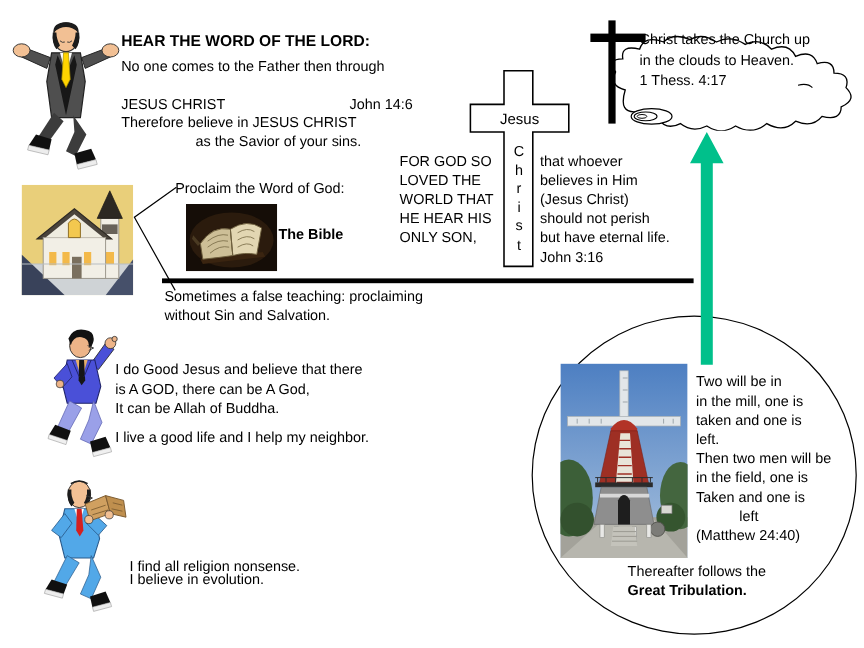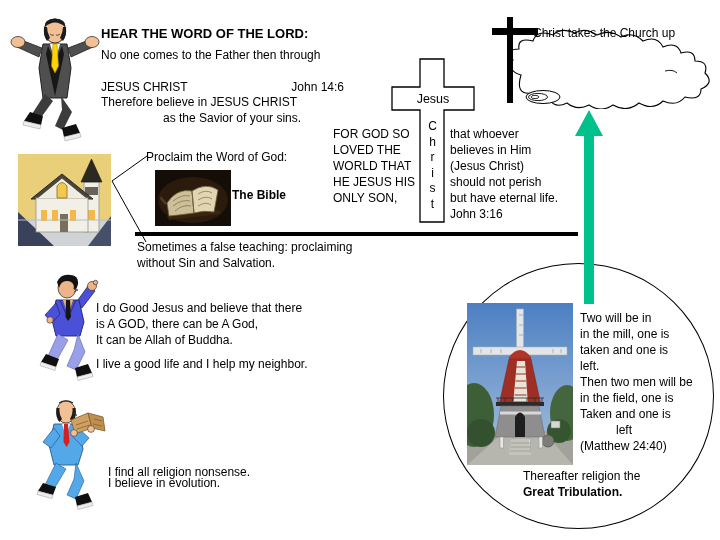--- a/index.html
+++ b/index.html
@@ -97,21 +97,21 @@
 
 <div class="divider"></div>
 
 <div class="t" style="left:137px;top:239px;">Sometimes a false teaching: proclaiming</div>
 <div class="t" style="left:137px;top:255px;">without Sin and Salvation.</div>
 
 <div>
   <div class="t" style="left:333px;top:126px;">FOR GOD SO</div>
   <div class="t" style="left:333px;top:142px;">LOVED THE</div>
   <div class="t" style="left:333px;top:158px;">WORLD THAT</div>
-  <div class="t" style="left:333px;top:174px;">HE JESUS HIS</div>
+  <div class="t" style="left:333px;top:174px;">HE HEAR HIS</div>
   <div class="t" style="left:333px;top:190px;">ONLY SON,</div>
 </div>
 
 <svg class="abs" style="left:388px;top:55px;" width="90" height="170" viewBox="0 0 90 170">
   <path d="M32,4 L56,4 L56,32 L86,32 L86,55 L56,55 L56,167 L32,167 L32,55 L4,55 L4,32 L32,32 Z" fill="#ffffff" stroke="#000" stroke-width="1.3"></path>
   <text x="45" y="48" text-anchor="middle" font-size="12.5">Jesus</text>
 </svg>
 <div class="vletters">
   <span>C</span>
   <span>h</span>
@@ -132,20 +132,22 @@
 
 <svg class="abs" style="left:505px;top:27px;z-index:5;" width="212" height="82" viewBox="0 0 212 82">
   <path d="M16,48 Q2,44 8,33 Q0,22 14,22 Q12,10 28,14 Q32,2 48,8 Q56,0 70,6 Q80,0 92,8 Q104,2 116,10 Q128,4 138,14 Q152,8 158,20 Q172,14 176,26 Q190,22 190,34 Q204,34 200,46 Q210,56 196,62 Q196,74 180,70 Q172,80 158,74 Q148,84 134,76 Q122,86 108,78 Q96,86 84,78 Q72,84 62,76 Q50,82 44,72 Q30,78 26,66 Q10,68 16,48 Z" fill="#ffffff" stroke="#000" stroke-width="1.1"></path>
   <path d="M160,44 Q168,42 172,46" fill="none" stroke="#000" stroke-width="0.9"></path>
   <ellipse cx="38" cy="70" rx="17" ry="6.5" fill="#ffffff" stroke="#000" stroke-width="1"></ellipse>
   <ellipse cx="33" cy="70" rx="9.5" ry="3.6" fill="#ffffff" stroke="#000" stroke-width="0.9"></ellipse>
   <ellipse cx="30" cy="70" rx="4" ry="1.6" fill="#ffffff" stroke="#000" stroke-width="0.8"></ellipse>
 </svg>
 <div class="cloudtext">
   <div>Christ takes the Church up</div>
+  <div>in the clouds to Heaven.</div>
+  <div>1 Thess. 4:17</div>
 </div>
 
 <div class="xbar-v"></div>
 <div class="xbar-h"></div>
 
 <svg class="abs" style="left:575px;top:108px;z-index:8;" width="30" height="200" viewBox="0 0 30 200">
   <polygon points="14,2 28,28 19,28 19,196 9,196 9,28 0,28" fill="#00C08B"></polygon>
 </svg>
 
 <div class="circle"></div>
@@ -194,21 +196,21 @@
   <div class="t" style="left:580px;top:310px;">Two will be in</div>
   <div class="t" style="left:580px;top:326px;">in the mill, one is</div>
   <div class="t" style="left:580px;top:342px;">taken and one is</div>
   <div class="t" style="left:580px;top:358px;">left.</div>
   <div class="t" style="left:580px;top:374px;">Then two men will be</div>
   <div class="t" style="left:580px;top:390px;">in the field, one is</div>
   <div class="t" style="left:580px;top:406px;">Taken and one is</div>
   <div class="t" style="left:572px;top:422px;padding-left:44px;">left</div>
   <div class="t" style="left:580px;top:438px;">(Matthew 24:40)</div>
 </div>
-<div class="t" style="left:523px;top:468px;">Thereafter religion the</div>
+<div class="t" style="left:523px;top:468px;">Thereafter follows the</div>
 <div class="t b" style="left:523px;top:484px;">Great Tribulation.</div>
 
 <svg class="abs" style="left:30px;top:274px;" width="78" height="114" viewBox="0 0 78 114">
   <path d="M45,30 L58,12 L65,17 L52,34 Z" fill="#4a50d8" stroke="#222" stroke-width="0.7"></path>
   <circle cx="62" cy="12" r="4.5" fill="#edb488" stroke="#333" stroke-width="0.7"></circle>
   <circle cx="65.5" cy="8.5" r="2.2" fill="#edb488" stroke="#333" stroke-width="0.7"></circle>
   <ellipse cx="37" cy="14" rx="9" ry="10" fill="#edb488" stroke="#333" stroke-width="0.8"></ellipse>
   <path d="M27,8 Q31,-1 41,1 Q49,2 48,10 Q47,15 44,16 Q45,8 38,7 Q31,6 29,14 Z" fill="#121212"></path>
   <path d="M43,14 L48,16 L44,18" fill="none" stroke="#333" stroke-width="0.8"></path>
   <path d="M26,26 L49,26 L54,48 L50,62 L26,62 L22,46 Z" fill="#4a50d8" stroke="#20246a" stroke-width="0.9"></path>

